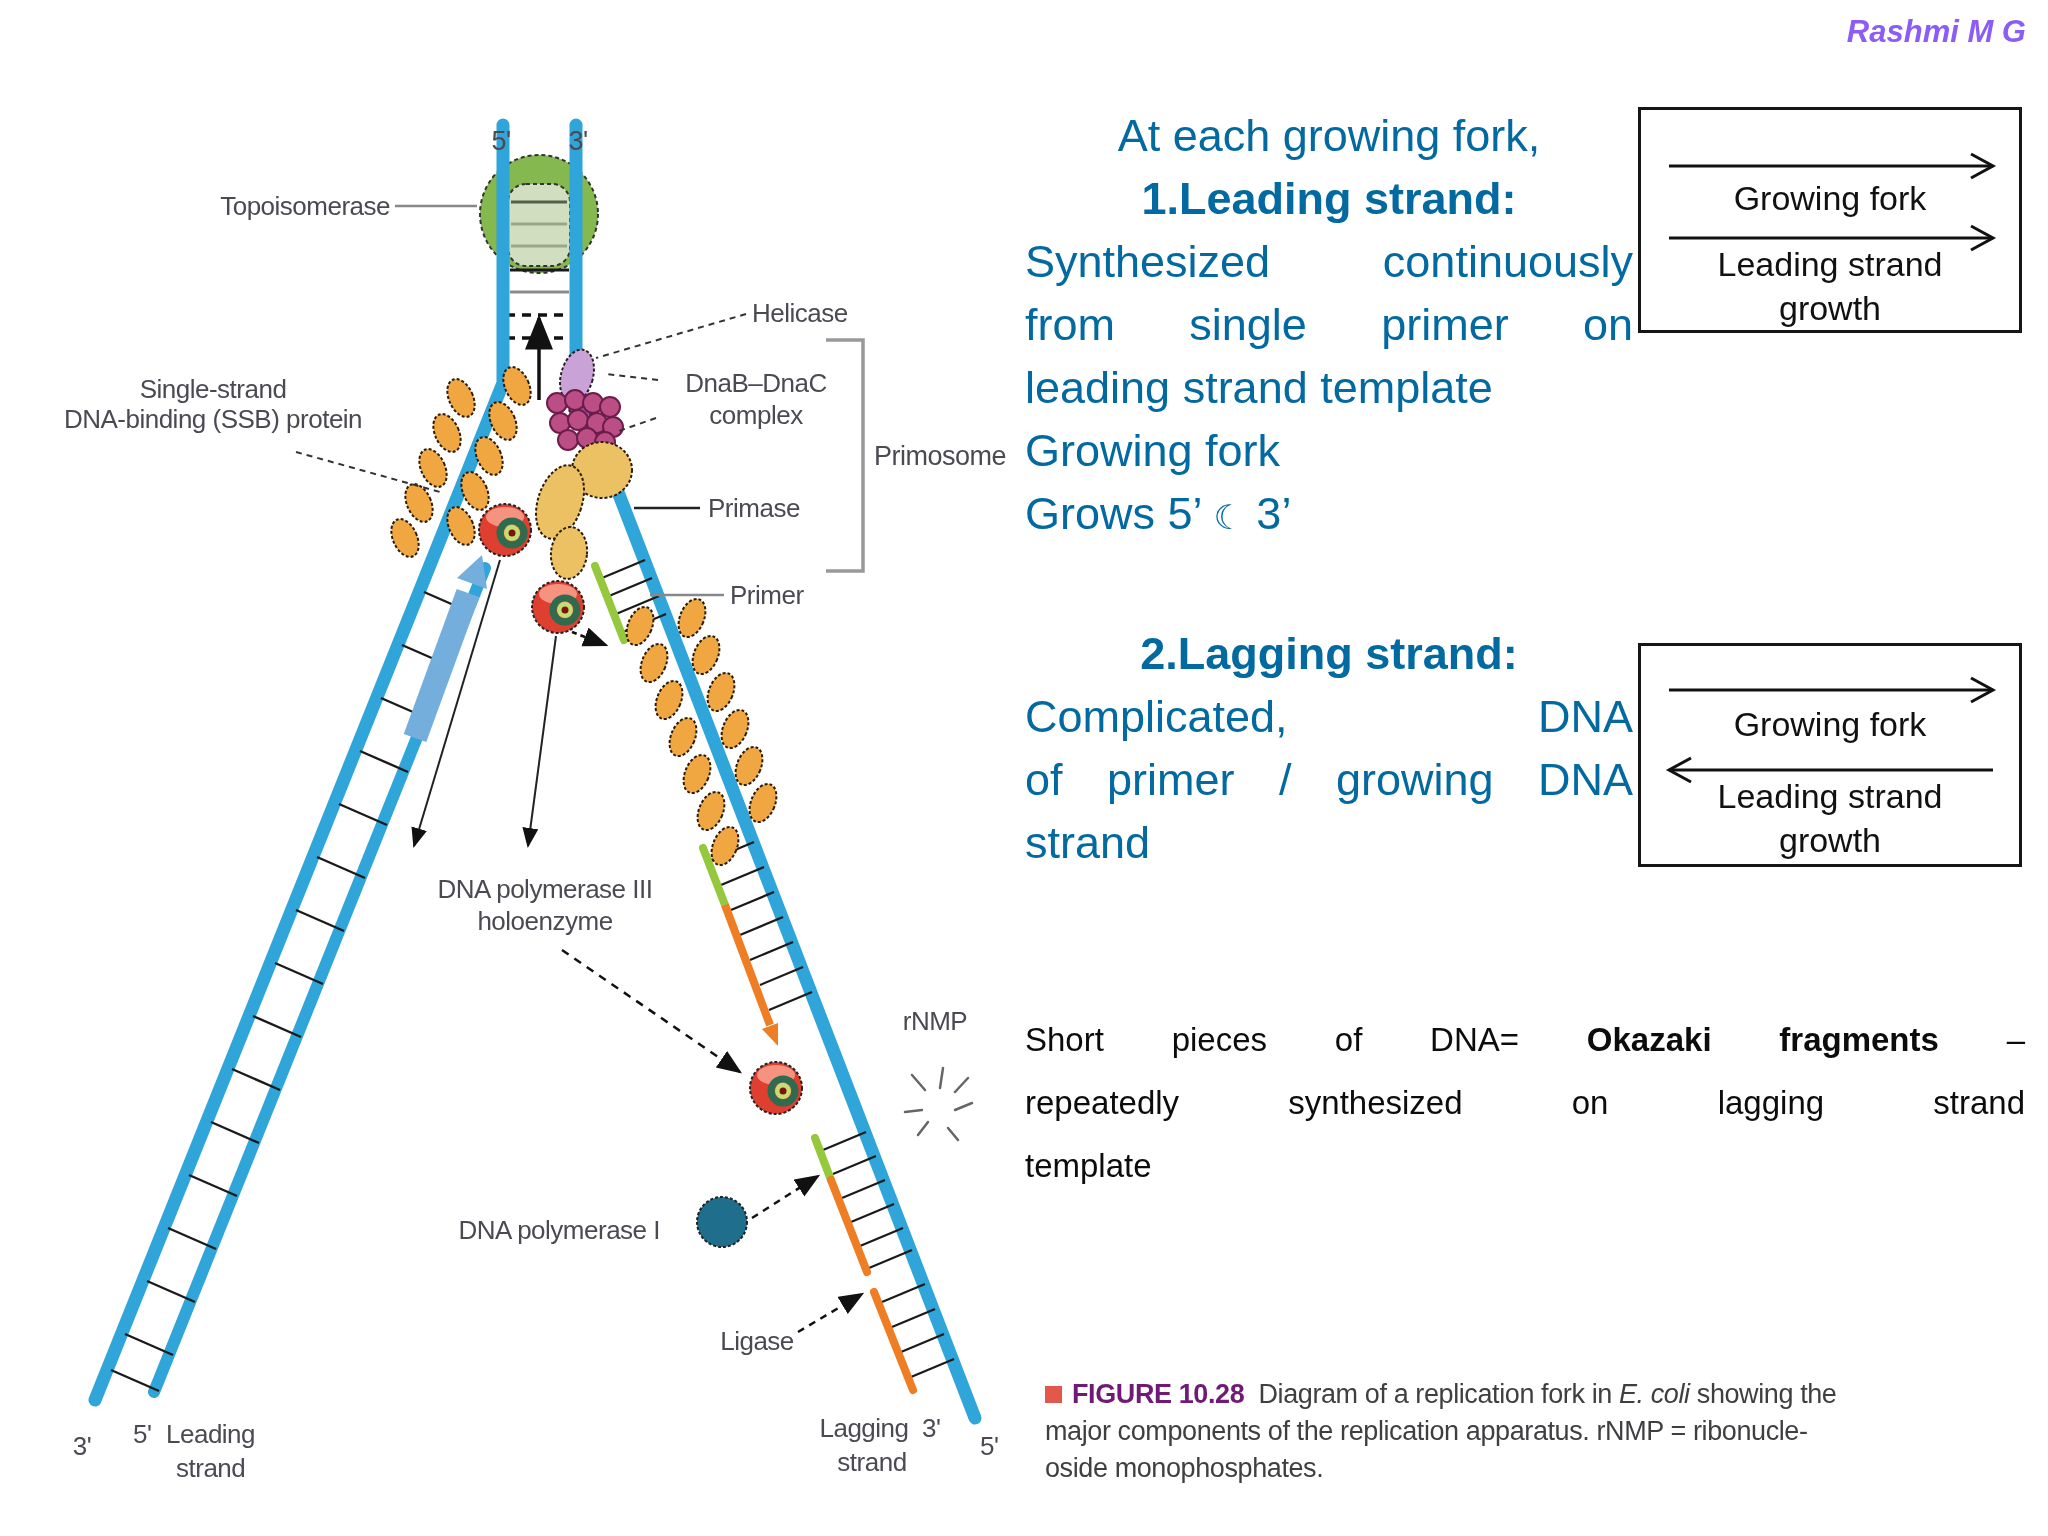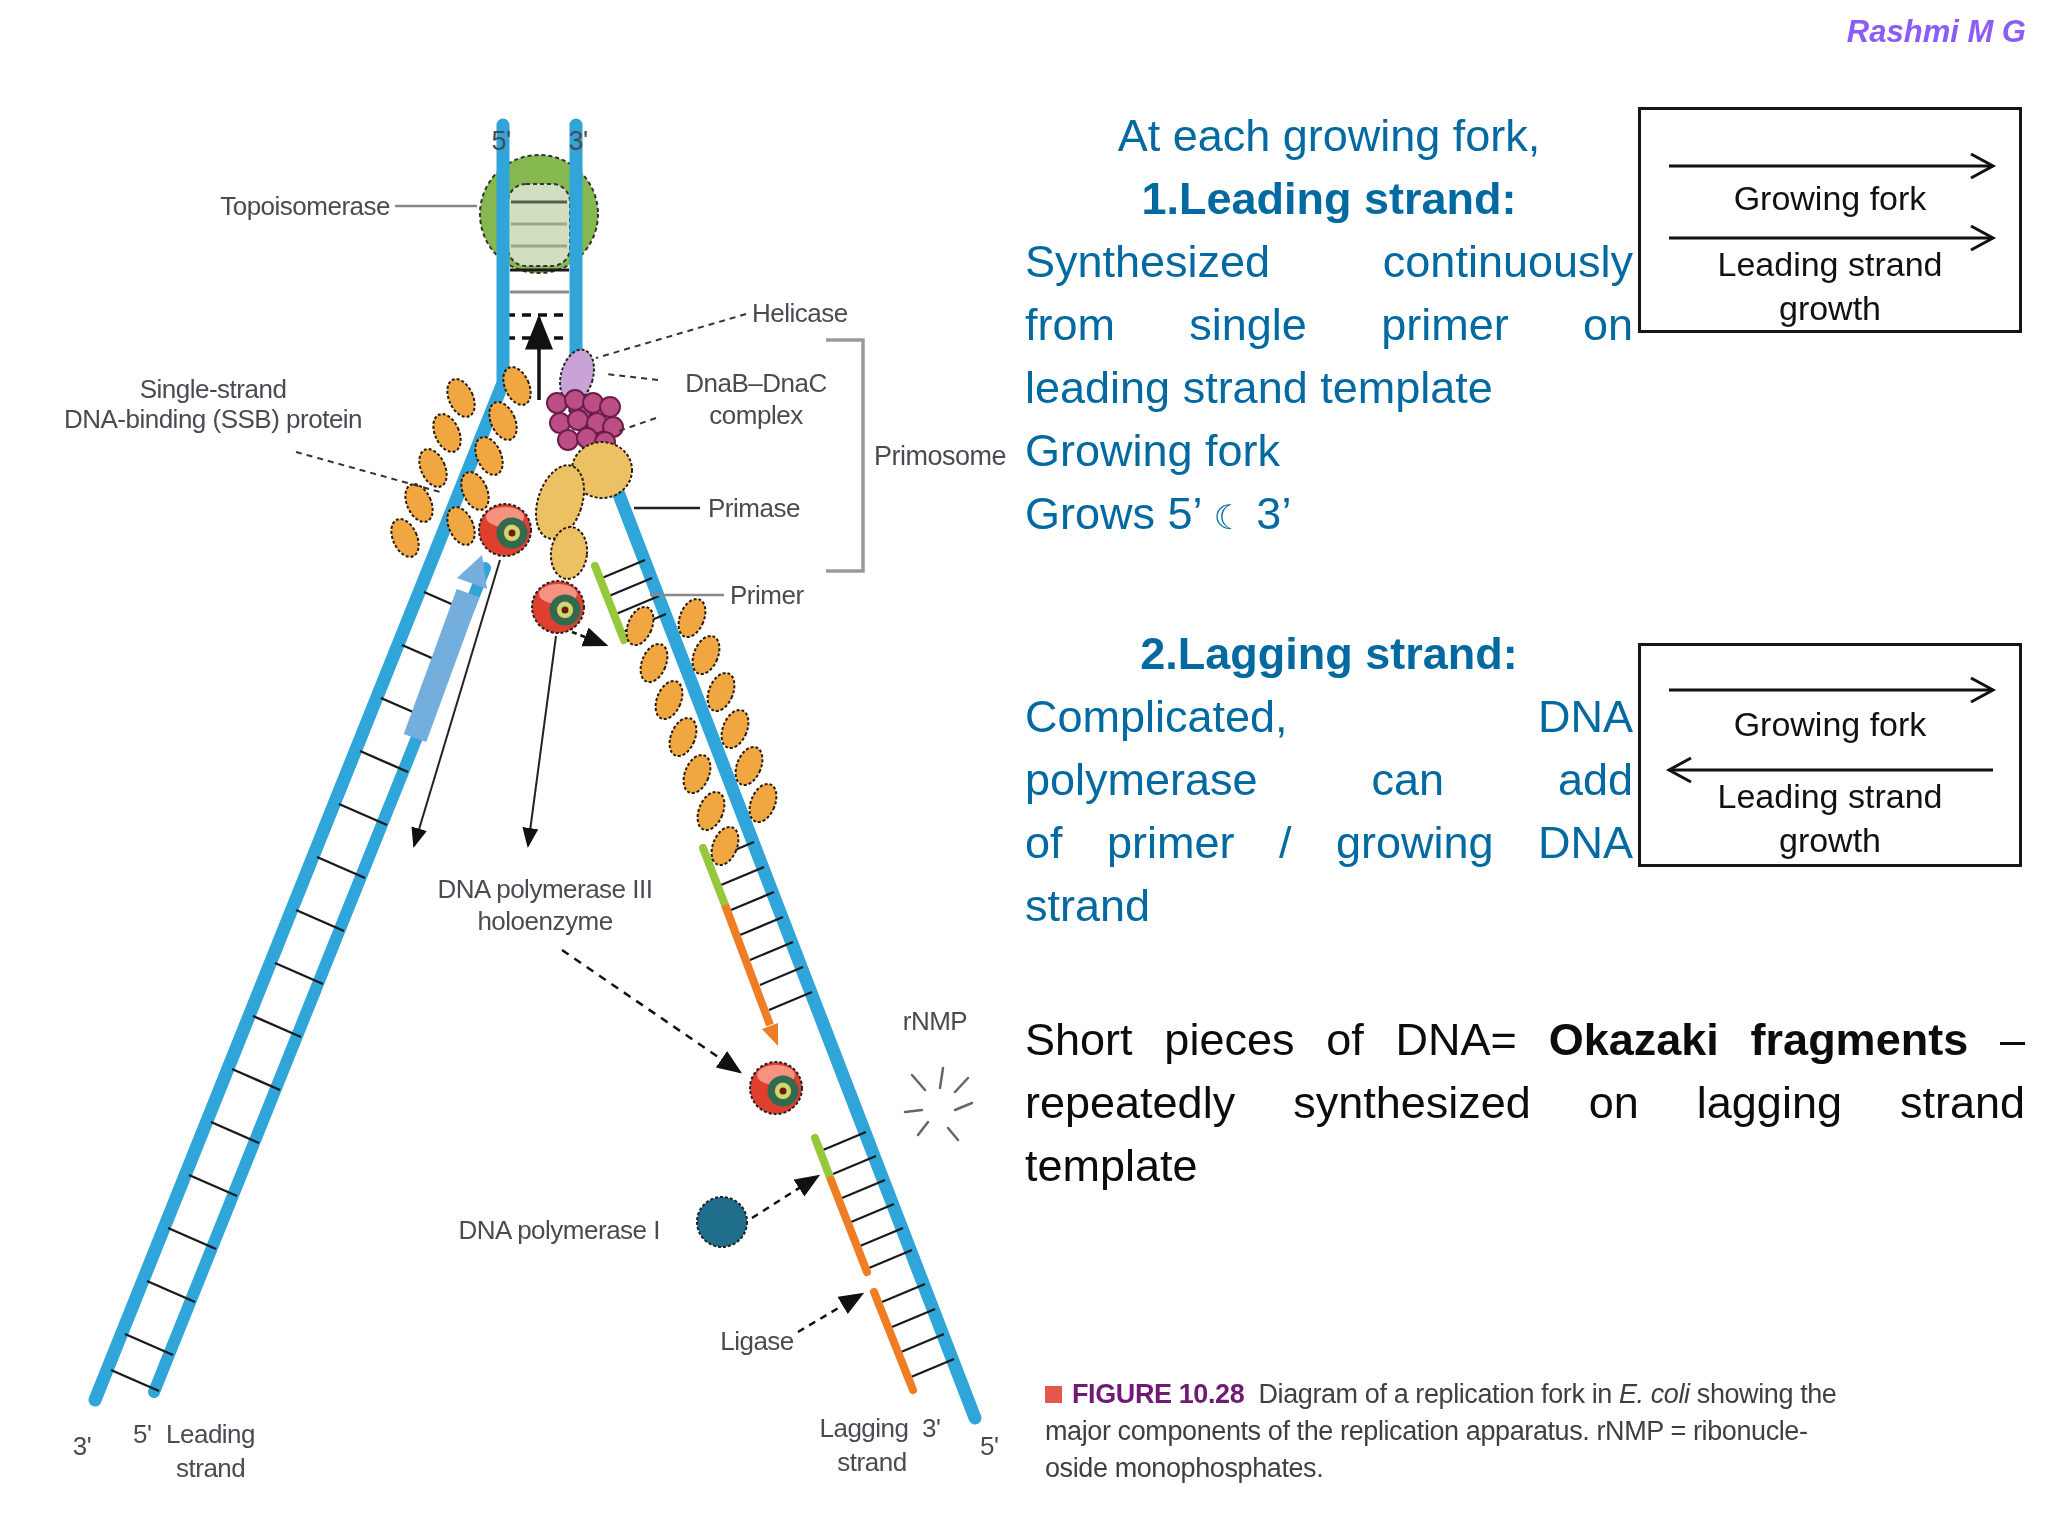--- a/index.html
+++ b/index.html
@@ -5,21 +5,21 @@
   html,body{margin:0;padding:0;background:#fff;}
   #slide{position:relative;width:2048px;height:1536px;background:#ffffff;overflow:hidden;
          font-family:"Liberation Sans",sans-serif;color:#0c0c0c;}
   #author{position:absolute;top:14px;right:22px;font-size:31px;font-style:italic;font-weight:600;color:#8b5cf6;}
   
   .tblock{position:absolute;left:1025px;width:608px;font-size:45px;line-height:63px;color:#0369a1;}
   .tc{text-align:center;}
   .tb{font-weight:bold;}
   .jline{text-align:justify;text-align-last:justify;}
   .jline.lastline{text-align-last:left;}
-  #okazaki{position:absolute;left:1025px;top:1008px;width:1000px;font-size:45px;line-height:63px;}
+  #okazaki{position:absolute;left:1025px;top:1008px;width:1000px;font-size:33px;line-height:63px;}
   .moon{font-size:34px;}
   
   .gbox{position:absolute;left:1638px;border:3px solid #161616;background:#fff;}
   #gbox1{top:107px;width:378px;height:220px;}
   #gbox2{top:643px;width:378px;height:218px;}
   .gbox .lbl{position:absolute;width:100%;text-align:center;font-size:34px;line-height:44px;color:#111;}
   .gbox svg{position:absolute;left:0;top:0;}
   
   #caption{position:absolute;left:1045px;top:1376px;width:940px;font-size:27px;line-height:37px;
            letter-spacing:-0.4px;color:#3f3f42;}
@@ -253,21 +253,20 @@
     <div class="jline">Synthesized continuously</div>
     <div class="jline">from single primer on</div>
     <div class="jline lastline">leading strand template</div>
     <div>Growing fork</div>
     <div><span>Grows 5’ </span><span class="moon">☾</span><span> 3’</span></div>
   </div>
 
   <div class="tblock" style="top:622px;">
     <div class="tc tb">2.Lagging strand:</div>
     <div class="jline">Complicated, DNA</div>
-    <div class="jline">polymerase can add</div>
     <div class="jline">of primer / growing DNA</div>
     <div class="jline lastline">strand</div>
   </div>
 
   <div id="okazaki">
     <div class="jline"><span>Short pieces of DNA= </span><span class="tb">Okazaki fragments</span><span> –</span></div>
     <div class="jline">repeatedly synthesized on lagging strand</div>
     <div class="jline lastline">template</div>
   </div>
 

